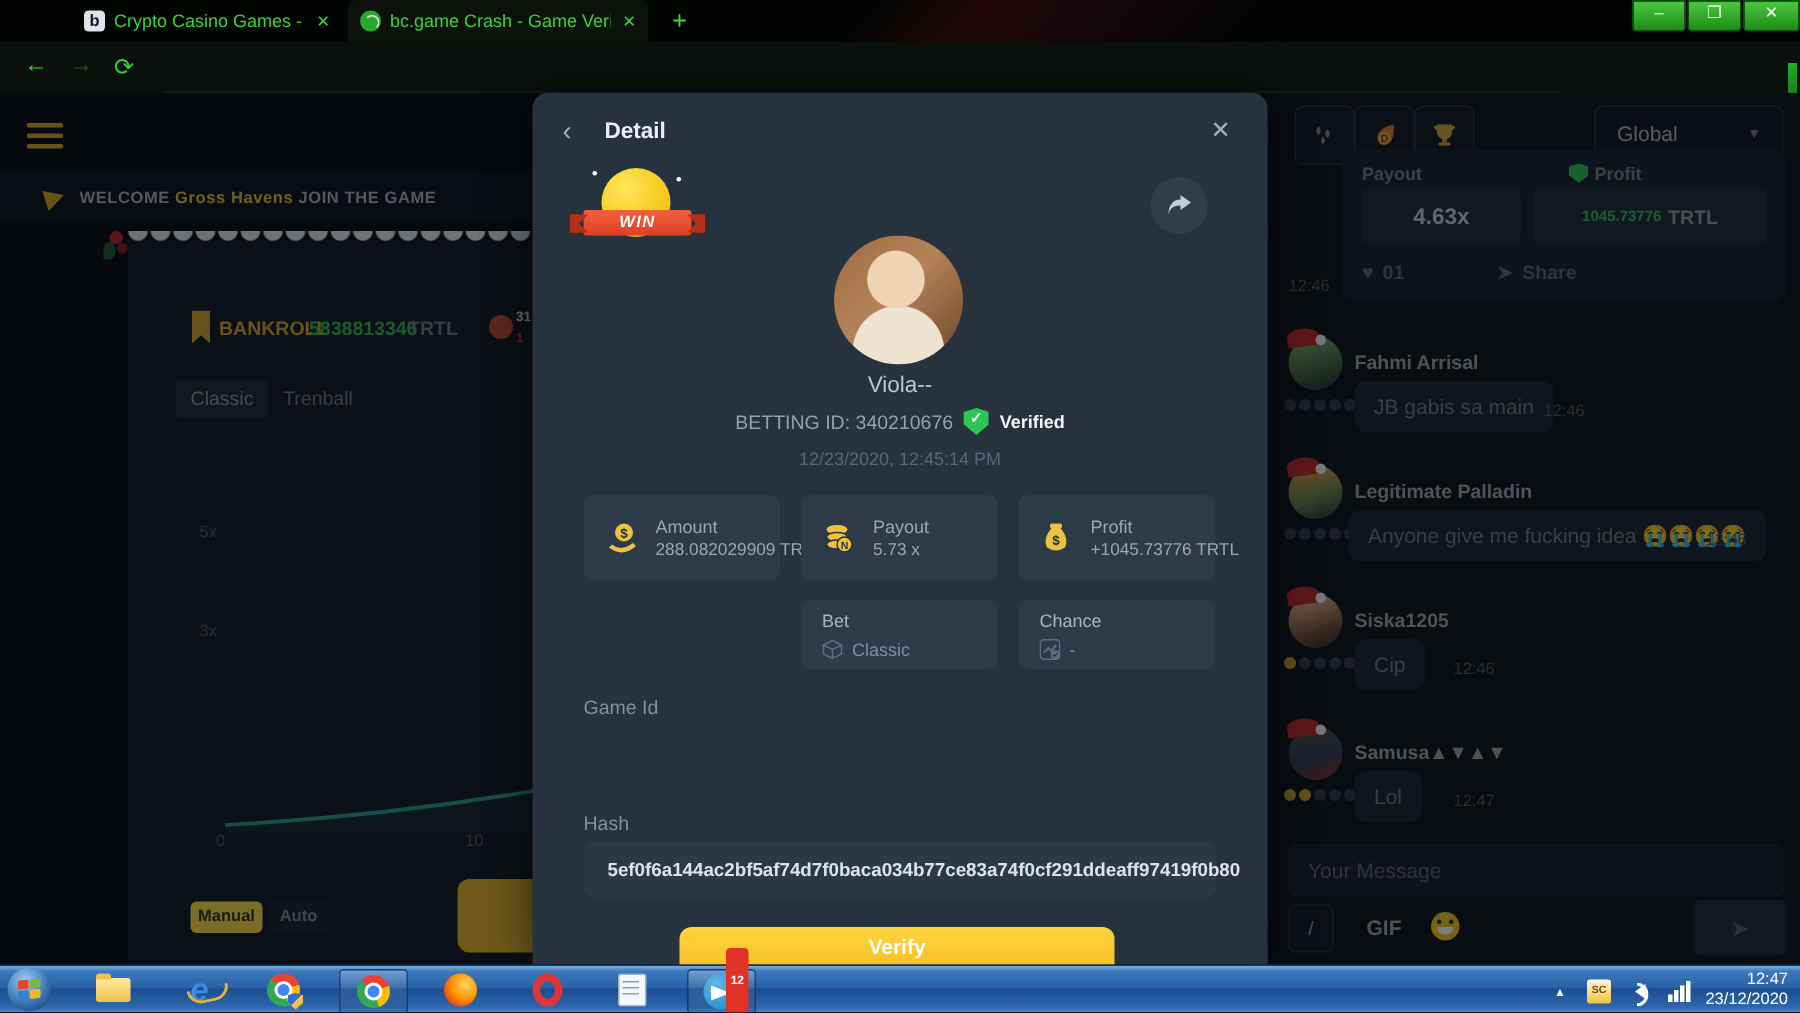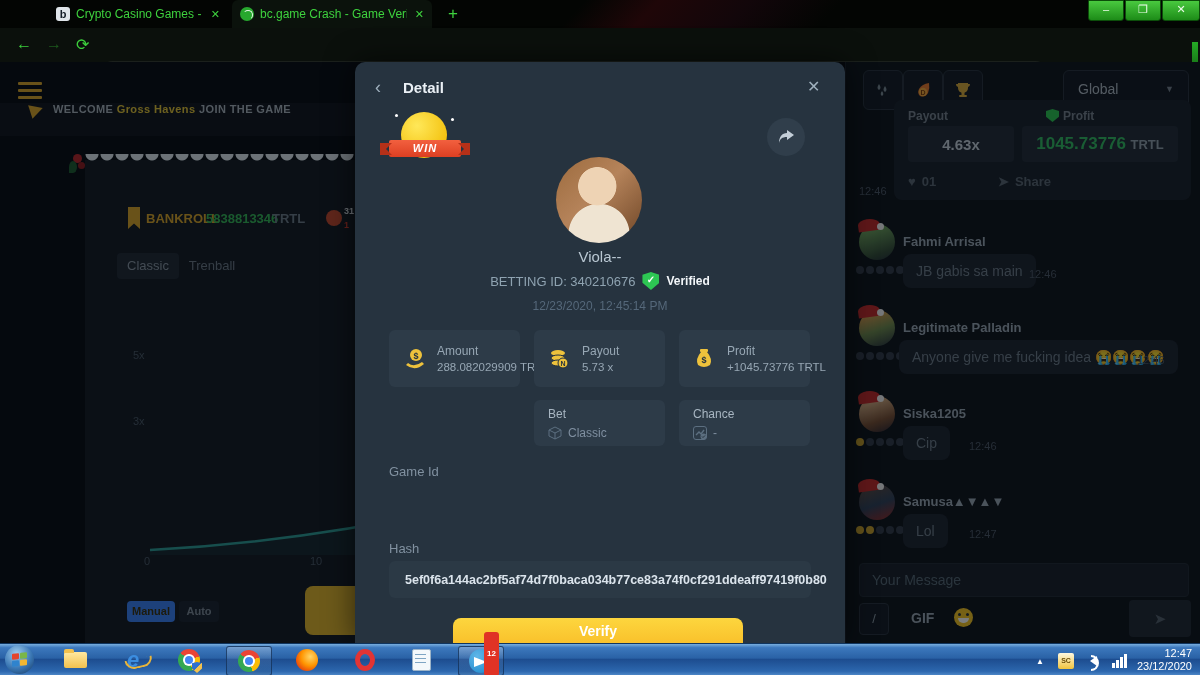--- a/index.html
+++ b/index.html
@@ -34,21 +34,21 @@
   .ext-qr{width:16px;height:16px;background:#f2f2f2;position:relative;}
   .ext-qr::before{content:"";position:absolute;left:2px;top:2px;width:5px;height:5px;background:#222;box-shadow:7px 0 #222,0 7px #222;}
   .ext-puzzle{width:16px;height:14px;background:#3ea53e;border-radius:3px;position:relative;}
   .ext-puzzle::before{content:"";position:absolute;left:5px;top:-4px;width:6px;height:6px;border-radius:50%;background:#3ea53e;}
   .ext-avatar{width:18px;height:18px;border-radius:50%;background:radial-gradient(circle at 50% 60%,#e46a6a 0 40%,#a8403c 70%,#7d2724 100%);}
   .dots{color:#3ccf3c;font-size:13px;letter-spacing:1px;}
   .green-streak{right:2px;top:14px;width:6px;height:48px;background:linear-gradient(#2bd12b,#0a4d0a);opacity:.8;}
   
   #main{left:0;top:62px;width:1200px;height:581px;background:#0a0e14;overflow:hidden;}
   .burger span{display:block;width:24px;height:3px;background:#d9a62a;margin-bottom:4px;border-radius:1px;}
-  #welcome{left:0;top:41px;width:355px;height:33px;background:#11161e;display:flex;}
+  #welcome{left:0;top:53px;width:355px;height:33px;background:#11161e;display:flex;align-items:center;}
   .mega{width:0;height:0;border-top:7px solid transparent;border-bottom:7px solid transparent;border-left:13px solid #d9a62a;margin:0 10px 0 30px;transform:rotate(-18deg);position:relative;}
   .w-txt{font-size:11px;letter-spacing:.4px;color:#a9b3bd;font-weight:bold;white-space:nowrap;}
   .w-name{color:#e2c337;}
   #gamepanel{left:85px;top:98px;width:760px;height:483px;background:#151c25;}
   .garland{left:0px;top:-6px;width:760px;height:10px;background-image:radial-gradient(circle at 7px 0px,#dfe9ee 0 6px,transparent 7px);background-size:15px 10px;background-repeat:repeat-x;}
   .holly{left:-16px;top:-8px;width:22px;height:26px;}
   .holly i{position:absolute;border-radius:50%;}
   .bmk{width:12px;height:22px;background:#d9a62a;clip-path:polygon(0 0,100% 0,100% 100%,50% 75%,0 100%);}
   .bank-label{color:#d9a62a;font-weight:bold;font-size:13px;}
   .bank-val{color:#35b757;font-weight:bold;font-size:13px;}
@@ -230,21 +230,21 @@
       <div class="abs gtab" style="left:32px;top:93px;width:62px;">Classic</div>
       <div class="abs gtab ghost" style="left:96px;top:93px;width:62px;">Trenball</div>
       <span class="abs ytick" style="left:48px;top:189px;">5x</span>
       <span class="abs ytick" style="left:48px;top:255px;">3x</span>
       <svg class="abs" style="left:63px;top:230px;" width="300" height="165" viewBox="0 0 300 165">
         <path d="M2,160 Q150,152 298,120 L298,165 L2,165 Z" fill="rgba(46,158,150,0.10)"></path>
         <path d="M2,160 Q150,152 298,120" fill="none" stroke="#2e9e96" stroke-width="2.5"></path>
       </svg>
       <span class="abs xtick" style="left:59px;top:395px;">0</span>
       <span class="abs xtick" style="left:225px;top:395px;">10</span>
-      <div class="abs modebtn" style="left:42px;top:441px;width:48px;background:#3b82f6;color:#3b3312;">Manual</div>
+      <div class="abs modebtn" style="left:42px;top:441px;width:48px;background:#fde047;color:#3b3312;">Manual</div>
       <div class="abs modebtn" style="left:94px;top:441px;width:40px;background:#1d2530;color:#7e8b98;">Auto</div>
       <div class="abs bigbet" style="left:220px;top:426px;width:62px;height:49px;"></div>
 
     </div>
   </div>
 
   <div id="chat" class="abs">
     <div class="abs cbtn" style="left:17px;top:8px;">
       <svg width="18" height="18" viewBox="0 0 18 18">
         <path d="M5,3 q3,4 0,6 q-3,-2 0,-6" fill="#7c8a94"></path>
@@ -272,21 +272,21 @@
       <span class="caret">▼</span>
     </div>
 
     <div class="abs pcard">
       <span class="abs plbl" style="left:14px;top:9px;">Payout</span>
       <span class="abs plbl" style="left:152px;top:9px;"><span class="greendot"></span><span>Profit</span></span>
       <div class="abs pbox" style="left:14px;top:26px;width:106px;">
         <span style="color:#c6d1dc;font-weight:bold;font-size:15px;">4.63x</span>
       </div>
       <div class="abs pbox" style="left:128px;top:26px;width:156px;">
-        <span style="color:#33bd63;font-weight:bold;font-size:17px;">1045.73776</span>&nbsp;
+        <span style="color:#33bd63;font-weight:bold;font-size:10px;">1045.73776</span>&nbsp;
         <span style="color:#93a1ad;font-weight:bold;font-size:13px;">TRTL</span>
       </div>
       <div class="abs likes-row" style="left:14px;top:74px;">
         <span>♥</span>
         <span>01</span>
       </div>
       <div class="abs likes-row" style="left:104px;top:74px;">
         <span>➤</span>
         <span>Share</span>
       </div>

